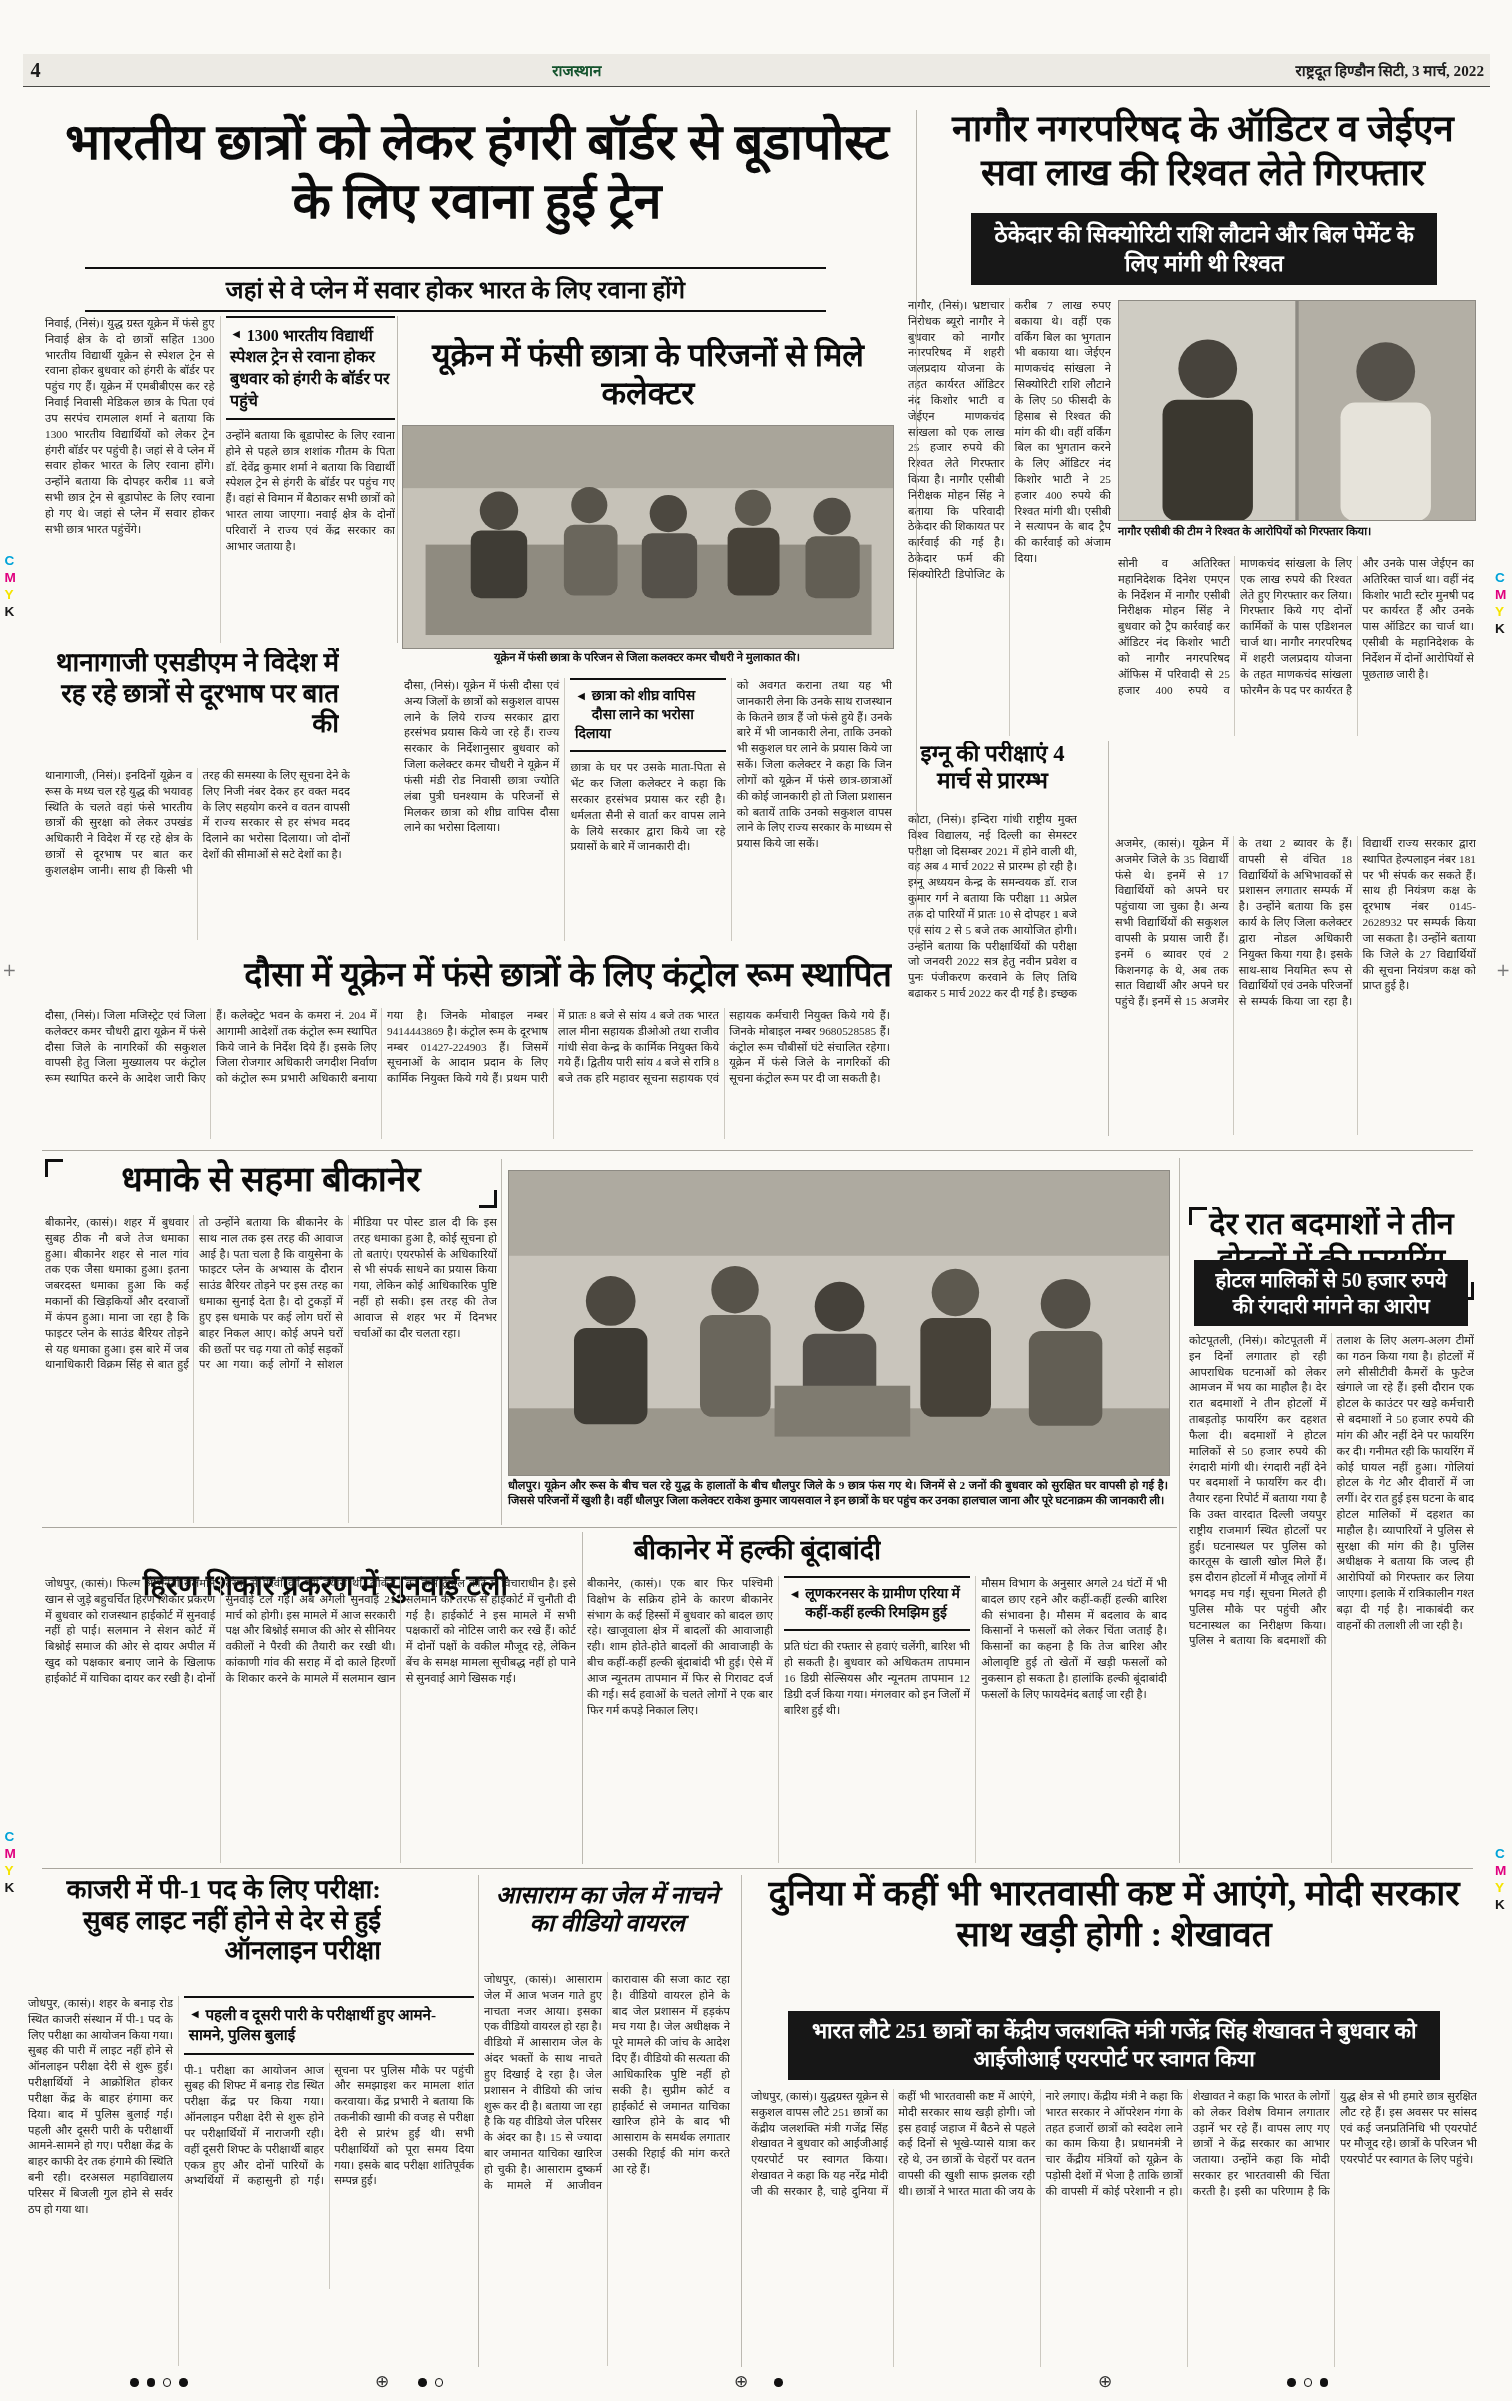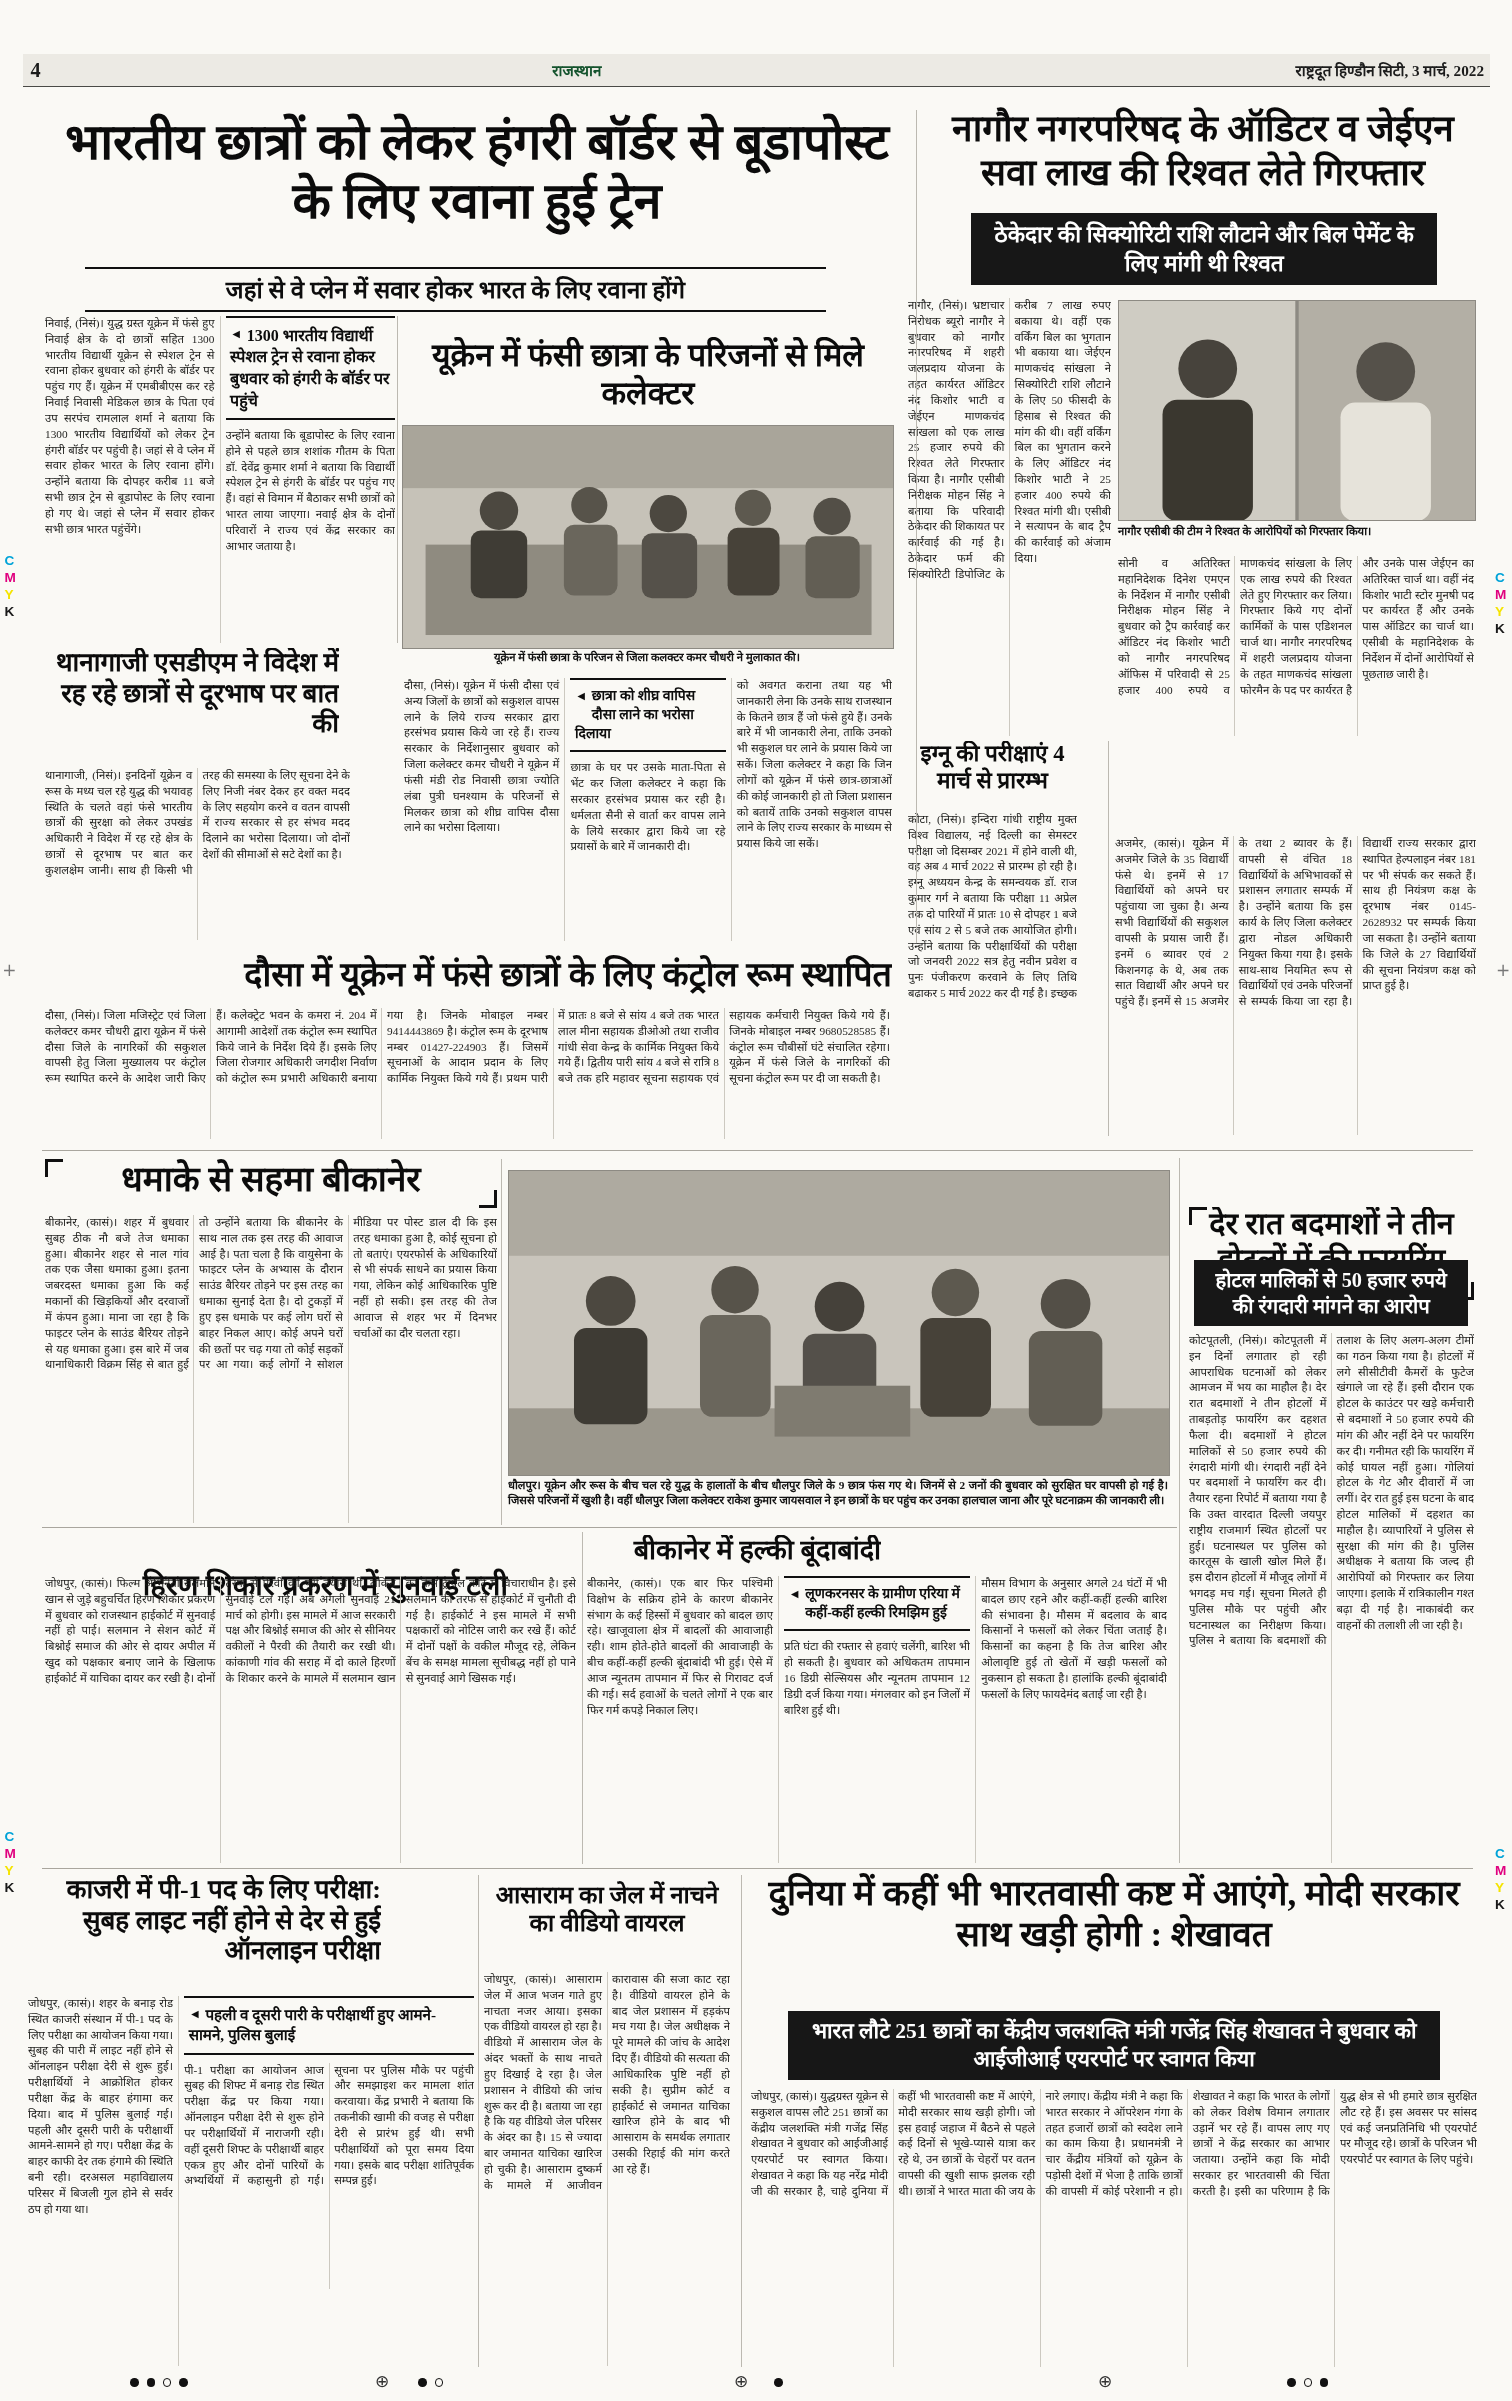--- a/index.html
+++ b/index.html
@@ -187,21 +187,21 @@
     <div class="fcol bt" style="max-width:147px;">जोधपुर, (कासं)। शहर के बनाड़ रोड स्थित काजरी संस्थान में पी-1 पद के लिए परीक्षा का आयोजन किया गया। सुबह की पारी में लाइट नहीं होने से ऑनलाइन परीक्षा देरी से शुरू हुई। परीक्षार्थियों ने आक्रोशित होकर परीक्षा केंद्र के बाहर हंगामा कर दिया। बाद में पुलिस बुलाई गई। पहली और दूसरी पारी के परीक्षार्थी आमने-सामने हो गए। परीक्षा केंद्र के बाहर काफी देर तक हंगामे की स्थिति बनी रही। दरअसल महाविद्यालय परिसर में बिजली गुल होने से सर्वर ठप हो गया था।</div>
     <div class="fcol" style="flex:2;">
       <div class="inset" style="font-size:15.2px;">
         <span class="mk">◄</span>
         <span>पहली व दूसरी पारी के परीक्षार्थी हुए आमने-सामने, पुलिस बुलाई</span>
       </div>
       <div class="bt mcols c2" style="height:226px;">पी-1 परीक्षा का आयोजन आज सुबह की शिफ्ट में बनाड़ रोड स्थित परीक्षा केंद्र पर किया गया। ऑनलाइन परीक्षा देरी से शुरू होने पर परीक्षार्थियों में नाराजगी रही। वहीं दूसरी शिफ्ट के परीक्षार्थी बाहर एकत्र हुए और दोनों पारियों के अभ्यर्थियों में कहासुनी हो गई। सूचना पर पुलिस मौके पर पहुंची और समझाइश कर मामला शांत करवाया। केंद्र प्रभारी ने बताया कि तकनीकी खामी की वजह से परीक्षा देरी से प्रारंभ हुई थी। सभी परीक्षार्थियों को पूरा समय दिया गया। इसके बाद परीक्षा शांतिपूर्वक सम्पन्न हुई।</div>
     </div>
   </div>
 
-  <div class="abs hl" style="left:484px;top:1881px;width:246px;height:79px;font-size:24px;">आसाराम का जेल में नाचने का वीडियो वायरल</div>
+  <div class="abs hl" style="left:484px;top:1881px;width:246px;height:79px;font-size:24px;font-style:italic;">आसाराम का जेल में नाचने का वीडियो वायरल</div>
   <div class="abs bt mcols c2" style="left:484px;top:1972px;width:246px;height:394px;">जोधपुर, (कासं)। आसाराम जेल में आज भजन गाते हुए नाचता नजर आया। इसका एक वीडियो वायरल हो रहा है। वीडियो में आसाराम जेल के अंदर भक्तों के साथ नाचते हुए दिखाई दे रहा है। जेल प्रशासन ने वीडियो की जांच शुरू कर दी है। बताया जा रहा है कि यह वीडियो जेल परिसर के अंदर का है। 15 से ज्यादा बार जमानत याचिका खारिज हो चुकी है। आसाराम दुष्कर्म के मामले में आजीवन कारावास की सजा काट रहा है। वीडियो वायरल होने के बाद जेल प्रशासन में हड़कंप मच गया है। जेल अधीक्षक ने पूरे मामले की जांच के आदेश दिए हैं। वीडियो की सत्यता की आधिकारिक पुष्टि नहीं हो सकी है। सुप्रीम कोर्ट व हाईकोर्ट से जमानत याचिका खारिज होने के बाद भी आसाराम के समर्थक लगातार उसकी रिहाई की मांग करते आ रहे हैं।</div>
 
   <div class="abs hl" style="left:751px;top:1873px;width:726px;height:104px;font-size:35px;">दुनिया में कहीं भी भारतवासी कष्ट में आएंगे, मोदी सरकार साथ खड़ी होगी : शेखावत</div>
   <div class="abs black-bar" style="left:788px;top:2011px;width:632px;font-size:21.5px;">भारत लौटे 251 छात्रों का केंद्रीय जलशक्ति मंत्री गजेंद्र सिंह शेखावत ने बुधवार को आईजीआई एयरपोर्ट पर स्वागत किया</div>
   <div class="abs bt mcols c5" style="left:751px;top:2089px;width:726px;height:278px;">जोधपुर, (कासं)। युद्धग्रस्त यूक्रेन से सकुशल वापस लौटे 251 छात्रों का केंद्रीय जलशक्ति मंत्री गजेंद्र सिंह शेखावत ने बुधवार को आईजीआई एयरपोर्ट पर स्वागत किया। शेखावत ने कहा कि यह नरेंद्र मोदी जी की सरकार है, चाहे दुनिया में कहीं भी भारतवासी कष्ट में आएंगे, मोदी सरकार साथ खड़ी होगी। जो इस हवाई जहाज में बैठने से पहले कई दिनों से भूखे-प्यासे यात्रा कर रहे थे, उन छात्रों के चेहरों पर वतन वापसी की खुशी साफ झलक रही थी। छात्रों ने भारत माता की जय के नारे लगाए। केंद्रीय मंत्री ने कहा कि भारत सरकार ने ऑपरेशन गंगा के तहत हजारों छात्रों को स्वदेश लाने का काम किया है। प्रधानमंत्री ने चार केंद्रीय मंत्रियों को यूक्रेन के पड़ोसी देशों में भेजा है ताकि छात्रों की वापसी में कोई परेशानी न हो। शेखावत ने कहा कि भारत के लोगों को लेकर विशेष विमान लगातार उड़ानें भर रहे हैं। वापस लाए गए छात्रों ने केंद्र सरकार का आभार जताया। उन्होंने कहा कि मोदी सरकार हर भारतवासी की चिंता करती है। इसी का परिणाम है कि युद्ध क्षेत्र से भी हमारे छात्र सुरक्षित लौट रहे हैं। इस अवसर पर सांसद एवं कई जनप्रतिनिधि भी एयरपोर्ट पर मौजूद रहे। छात्रों के परिजन भी एयरपोर्ट पर स्वागत के लिए पहुंचे।</div>
 
   <div class="vline" style="left:916px;top:110px;height:833px;"></div>
   <div class="vline" style="left:397px;top:316px;height:327px;"></div>
   <div class="vline" style="left:1108px;top:741px;height:395px;"></div>
   <div class="vline" style="left:501px;top:1159px;height:366px;"></div>

